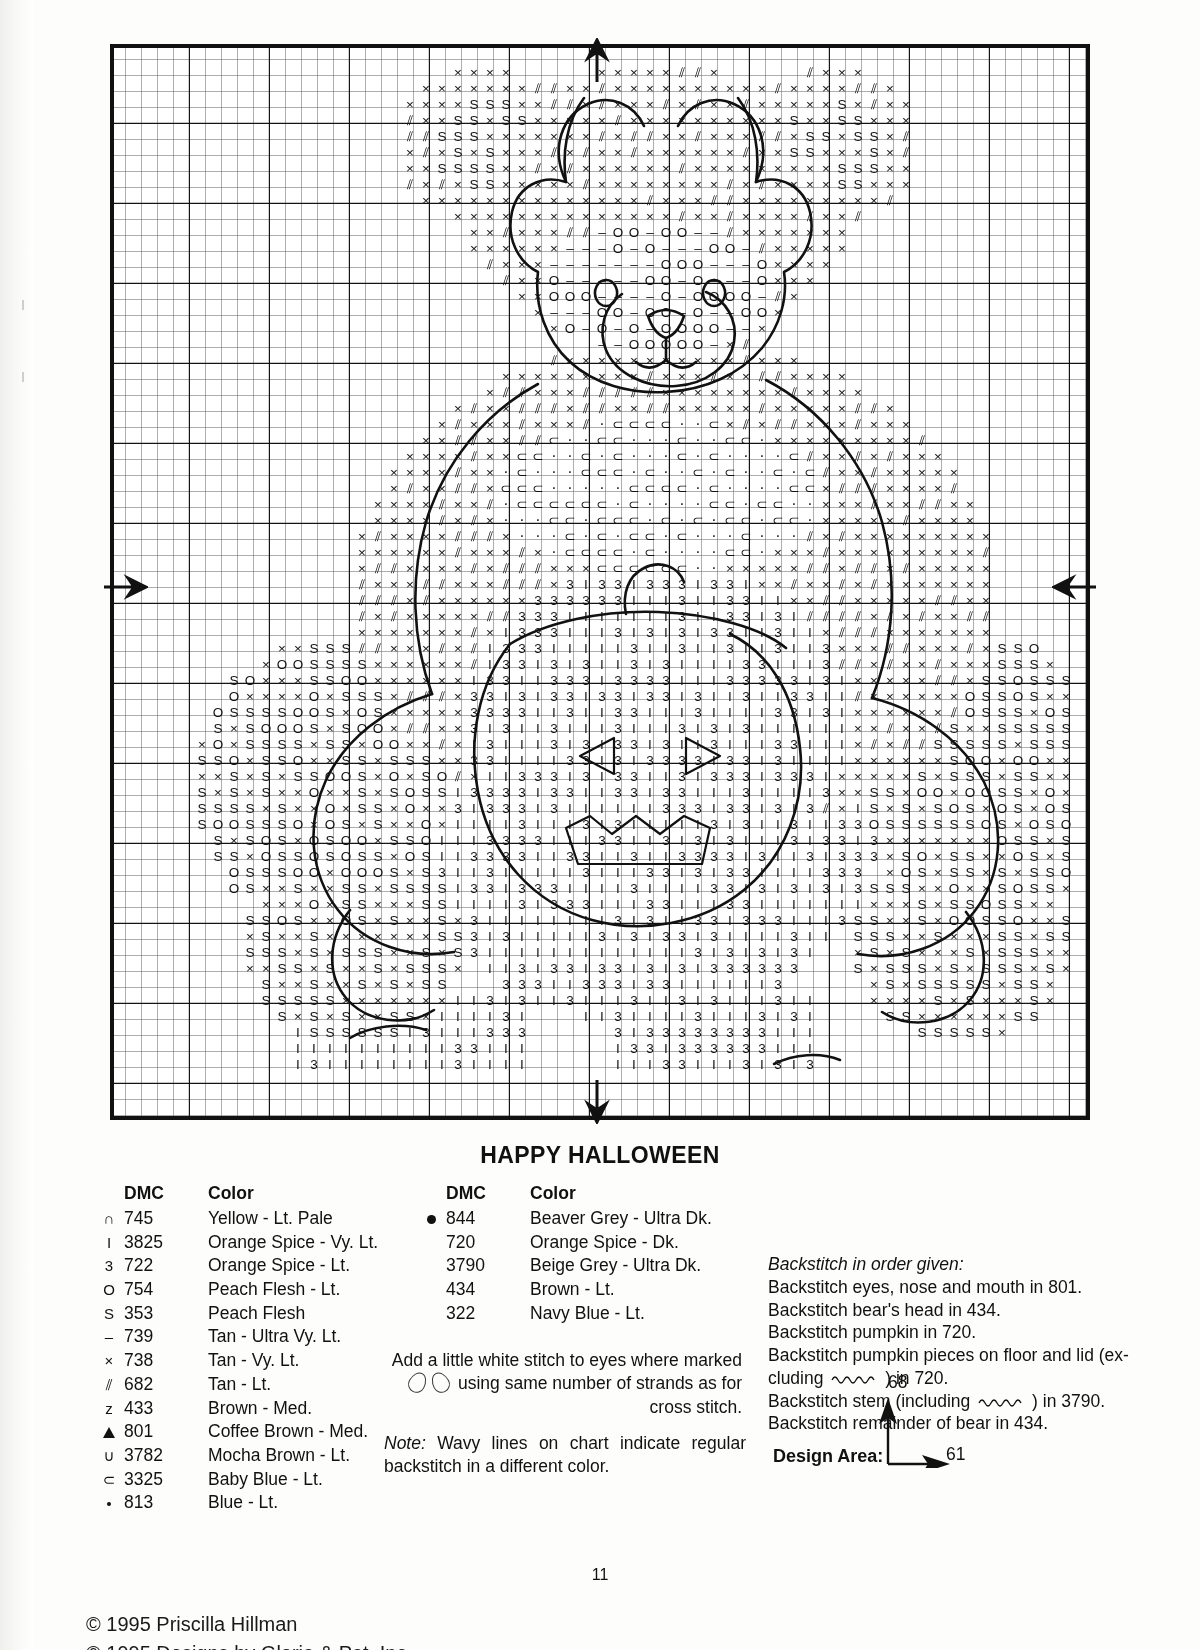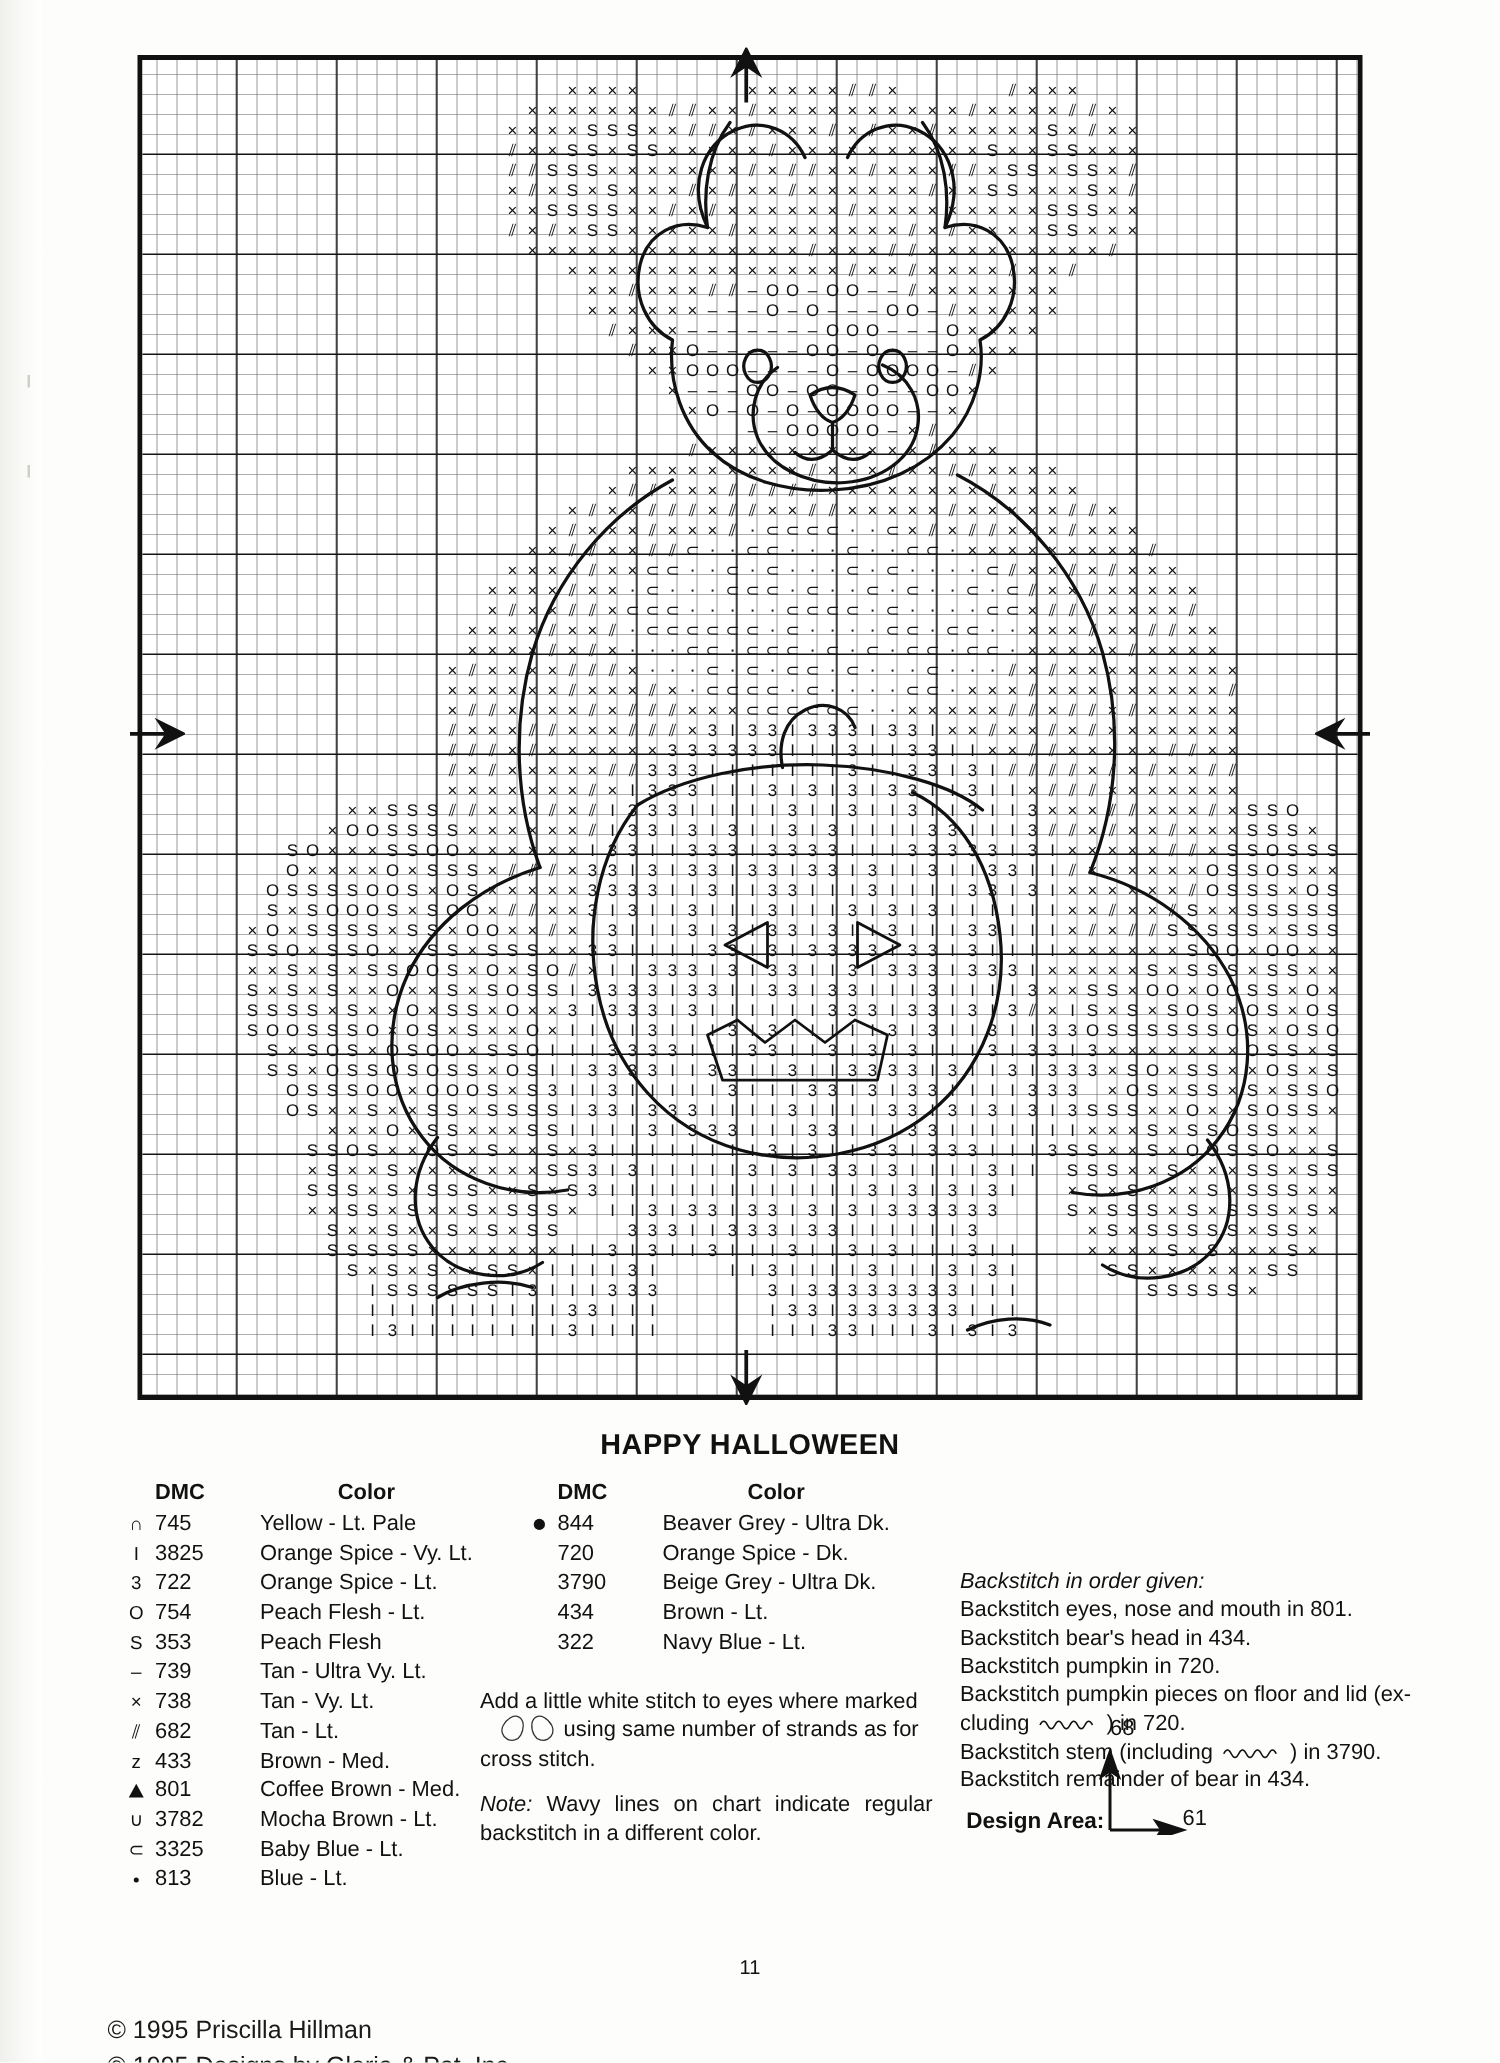--- a/index.html
+++ b/index.html
@@ -29,36 +29,36 @@
   .chart-title{
     position:absolute;left:0;right:0;top:1142px;
     text-align:center;font-size:23px;font-weight:bold;letter-spacing:.4px;
   }
 
   
   .legend{position:absolute;}
   .legend.col1{left:96px;top:1183px;width:300px;}
   .legend.col2{left:418px;top:1183px;width:300px;}
   .legend table{border-collapse:collapse;font-size:17.5px;}
-  .legend th{font-weight:bold;text-align:center;padding:0 0 3px 0;font-size:17.5px;}
+  .legend th{font-weight:bold;text-align:left;padding:0 0 3px 0;font-size:17.5px;}
   .legend th.h-sym{width:26px;}
   .legend th.h-dmc{width:62px;text-align:left;padding-left:2px;margin-top:18px;}
   .legend th.h-col{padding-left:22px;}
   .legend td{padding:1px 0;vertical-align:baseline;line-height:1.24;}
   .legend td.sym{width:26px;text-align:center;font-size:15px;color:#111;}
   .legend td.dmc{width:62px;padding-left:2px;white-space:nowrap;}
   .legend td.name{padding-left:22px;white-space:nowrap;}
 
   .sym-glyph{display:inline-block;width:18px;height:16px;line-height:16px;text-align:center;font-size:15px;}
   .sym-tri{display:inline-block;width:0;height:0;border-left:6px solid transparent;border-right:6px solid transparent;border-bottom:11px solid #111;vertical-align:-1px;}
   .sym-dot{display:inline-block;width:9px;height:9px;border-radius:50%;background:#111;vertical-align:0px;}
   .sym-tinydot{display:inline-block;width:4px;height:4px;border-radius:50%;background:#111;vertical-align:2px;}
 
   
-  .white-note{position:absolute;left:384px;top:1349px;width:358px;font-size:17.5px;line-height:1.33;}
+  .white-note{position:absolute;left:384px;top:1349px;width:358px;font-size:17.5px;line-height:1.33;text-align:right;}
   .white-note .ln2{padding-left:18px;}
   .oval{display:inline-block;width:15px;height:19px;border:1.6px solid #333;border-radius:50% 50% 50% 50%/60% 60% 40% 40%;transform:rotate(28deg);vertical-align:-4px;margin-right:4px;}
   .oval.b{transform:rotate(-28deg);margin-left:2px;}
 
   .wavy-note{position:absolute;left:384px;top:1432px;width:362px;font-size:17.5px;line-height:1.34;text-align:justify;}
   .wavy-note i{font-style:italic;}
 
   
   .bs{position:absolute;left:768px;top:1253px;width:400px;font-size:17.5px;line-height:1.30;}
   .bs .hd{font-style:italic;}

